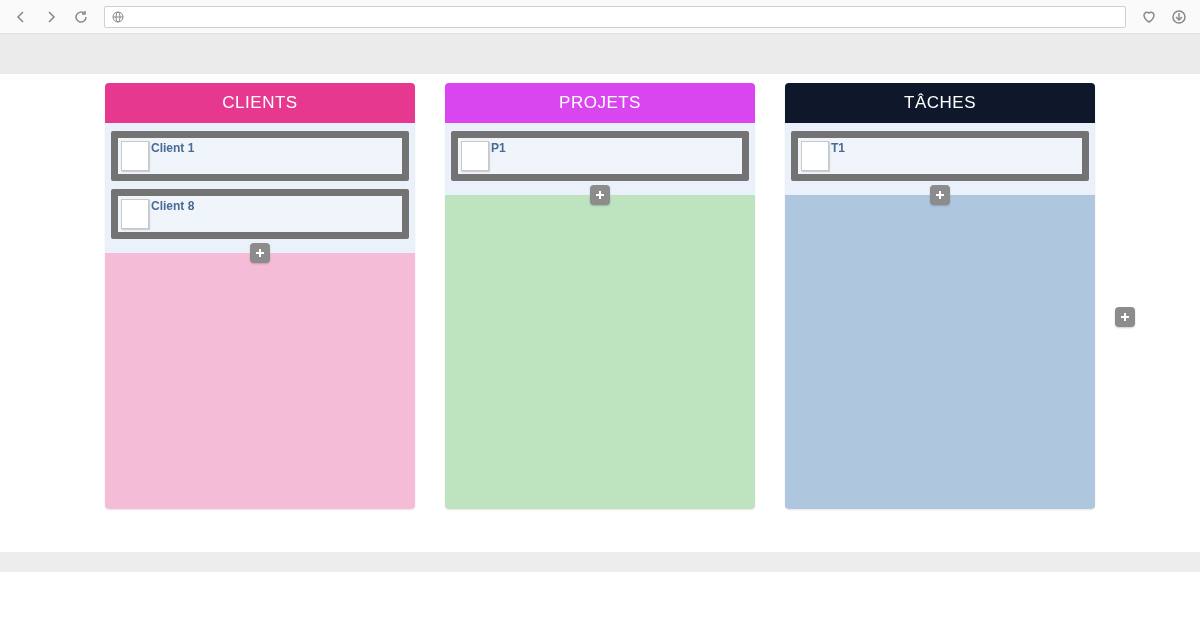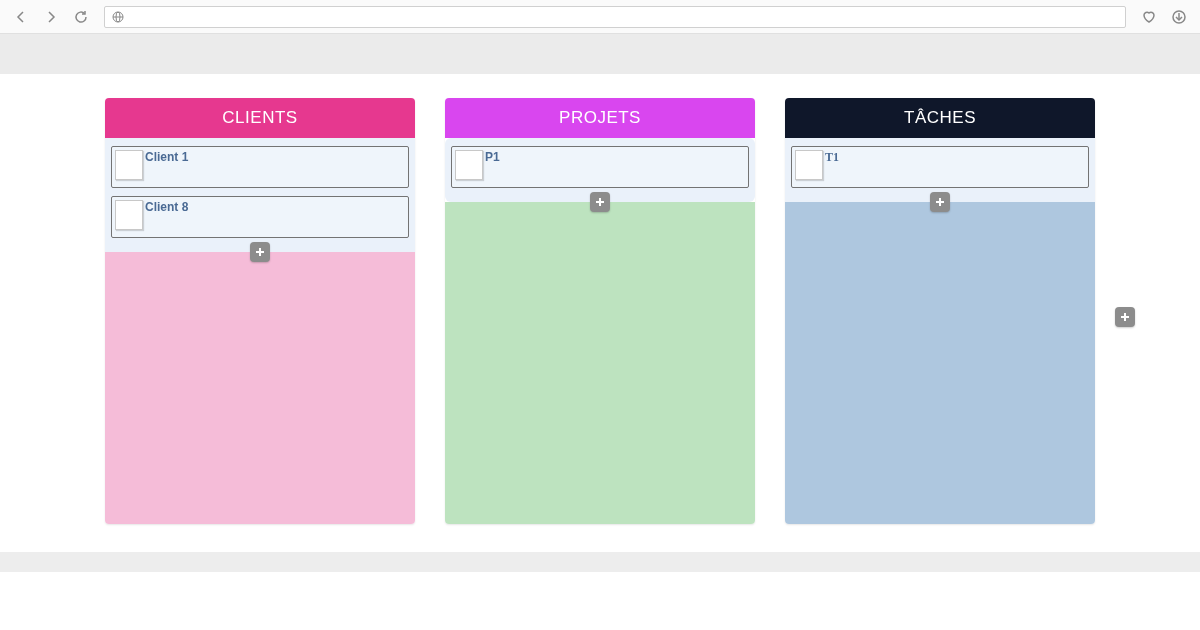--- a/index.html
+++ b/index.html
@@ -65,21 +65,21 @@
       font-size: 12px;
       height: 100%;
     }
     
     .grey-strip {
       height: 40px;
       background: #ebebeb;
     }
     
     .board-area {
-      padding: 24px 0 0 0;
+      padding: 9px 0 0 0;
       display: flex;
       justify-content: center;
       position: relative;
     }
     .columns {
       display: flex;
       gap: 30px;
     }
     .column {
       width: 310px;
@@ -107,32 +107,32 @@
     .col-body {
       flex: 1;
       border-radius: 0 0 4px 4px;
     }
     
     .col-clients .col-header { background: #e6388f; }
     .col-clients .col-items { background: #eaf1fa; }
     .col-clients .col-body { background: #f5bcd8; }
 
     .col-projets .col-header { background: #d946ef; }
-    .col-projets .col-items { background: #eaf1fa; border-radius: 6px; }
+    .col-projets .col-items { background: #eaf1fa; }
     .col-projets .col-body { background: #bde3bf; }
 
     .col-taches .col-header { background: #0f172a; }
-    .col-taches .col-items { background: #eaf1fa; font-family: Liberation Serif, serif; }
+    .col-taches .col-items { background: #eaf1fa; }
     .col-taches .col-body { background: #aec7df; }
 
     .item-card {
       display: flex;
       align-items: flex-start;
       background: #eff5fb;
-      border: 1px solid #737373;
+      border: 7px solid #737373;
       border-radius: 2px;
       padding: 3px;
       margin-bottom: 8px;
       min-height: 42px;
     }
     .item-card:last-of-type { margin-bottom: 0; }
     .item-thumb {
       width: 28px;
       height: 30px;
       background: #fff;

